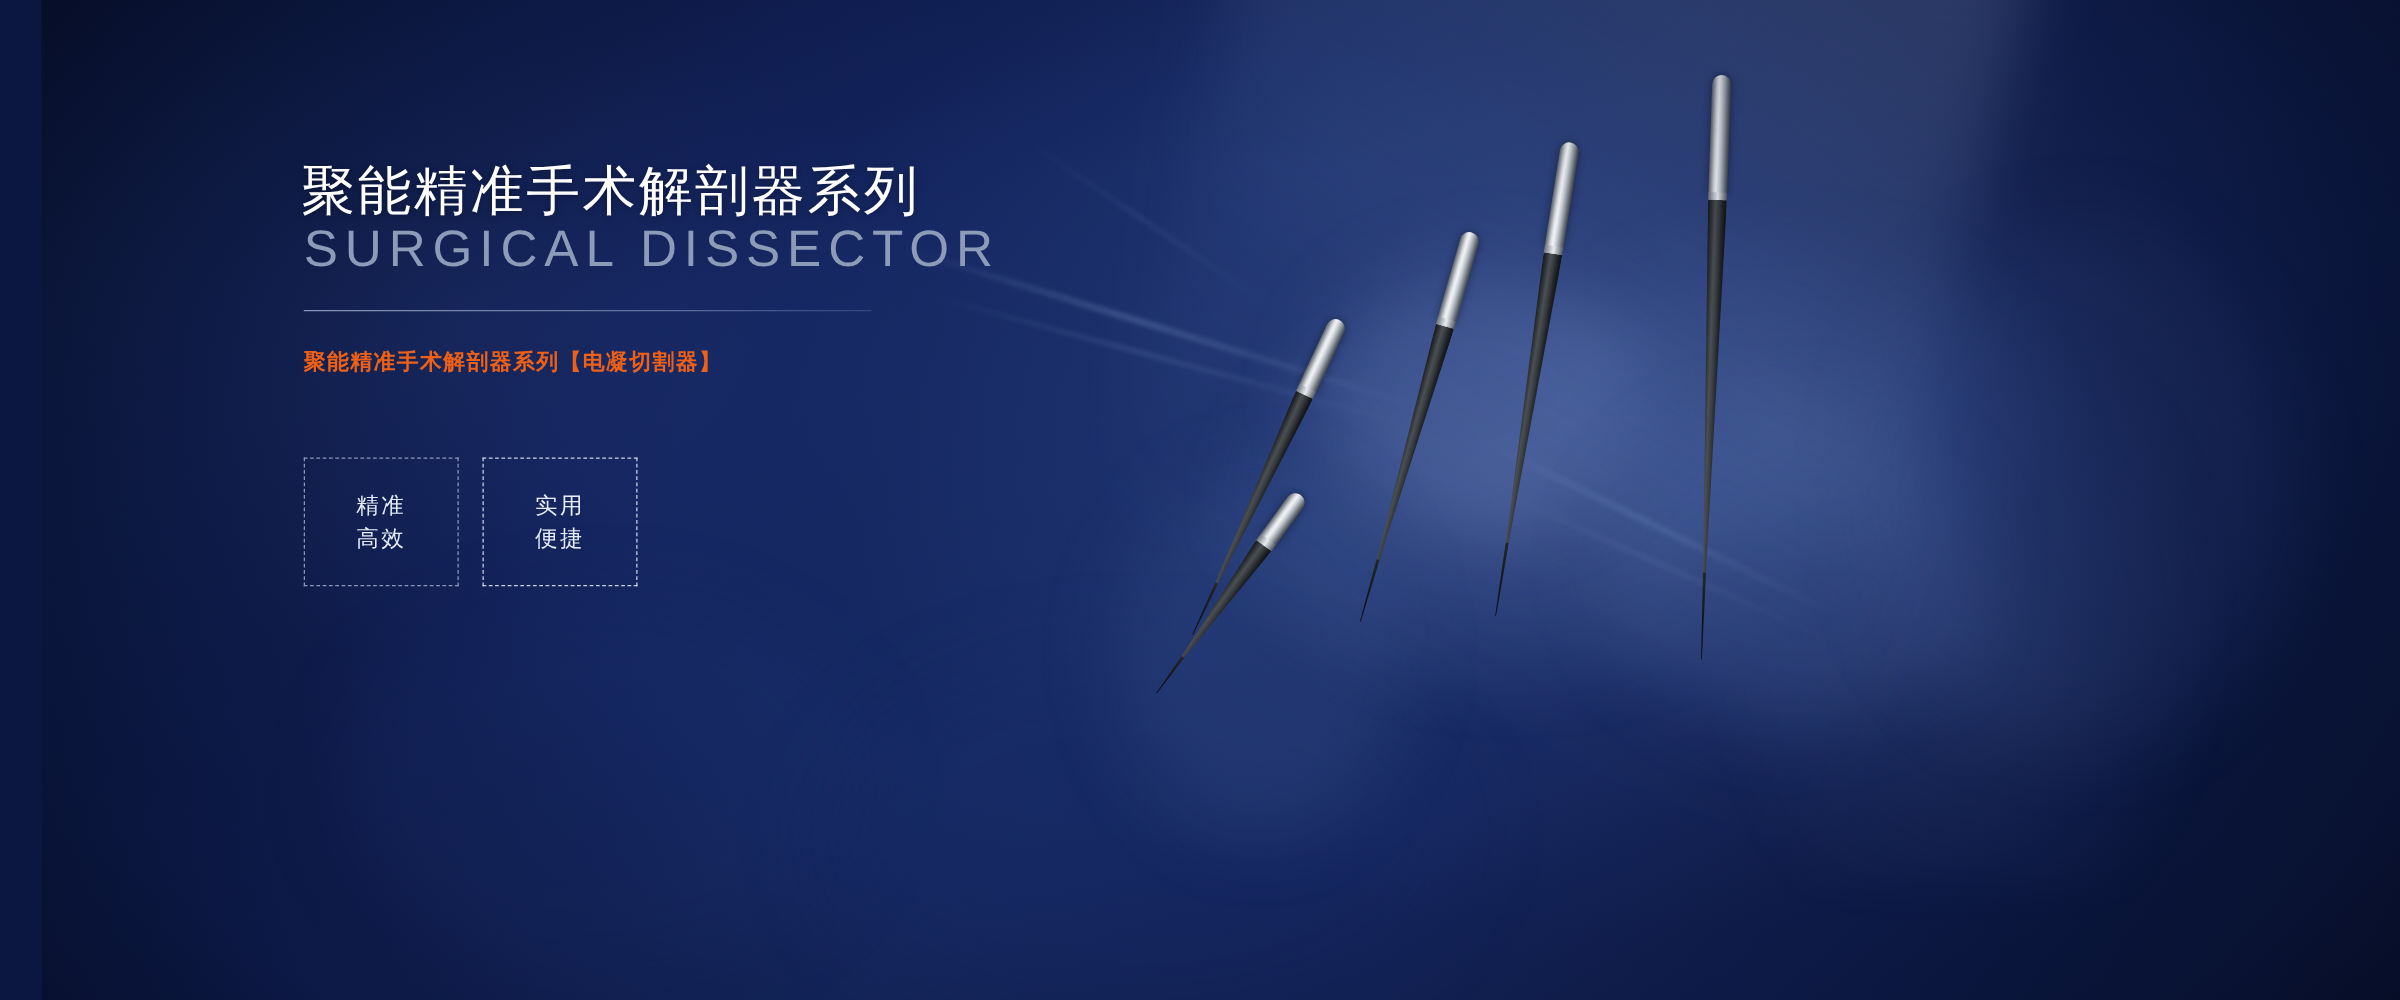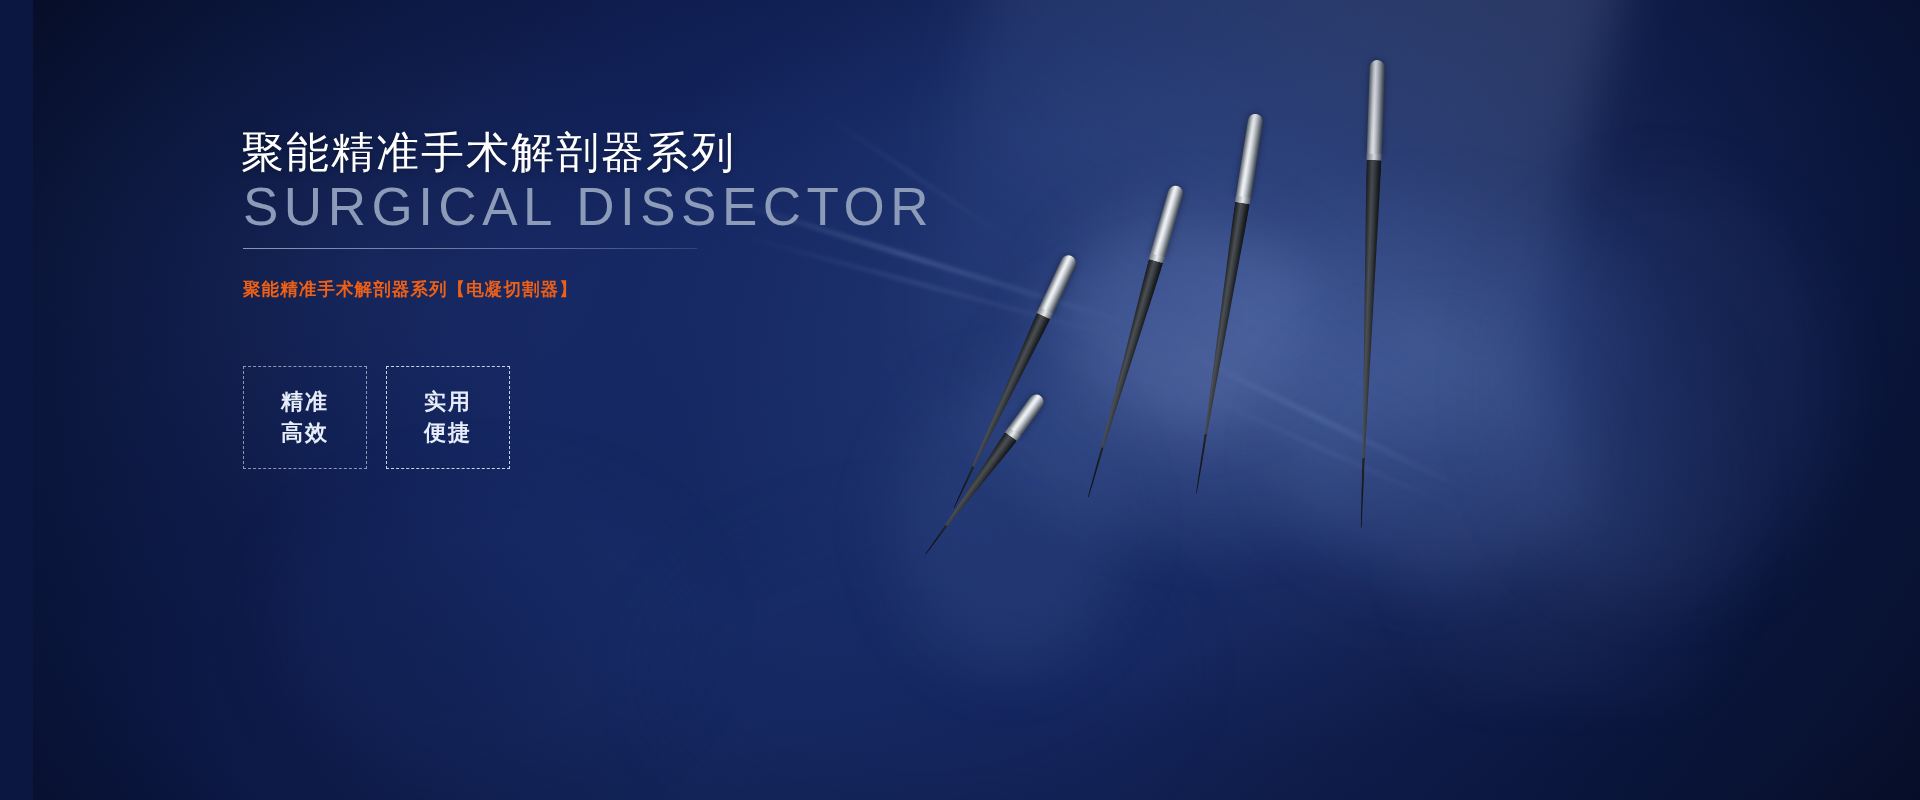--- a/index.html
+++ b/index.html
@@ -89,21 +89,21 @@
     letter-spacing: 2px;
     color: #ffffff;
     font-weight: 400;
     white-space: nowrap;
     text-shadow: 0 1px 6px rgba(0,0,0,0.35);
   }
 
   .title-en {
     position: absolute;
     left: 2px; top: 176px;
-    font-size: 53px;
+    font-size: 41px;
     letter-spacing: 5.5px;
     color: #8c9bb8;
     font-weight: 300;
     white-space: nowrap;
   }
 
   .divider {
     position: absolute;
     left: 2px; top: 248px;
     width: 454px; height: 1px;
@@ -134,25 +134,25 @@
     border: 1px dashed rgba(214,224,242,0.62);
     display: flex;
     flex-direction: column;
     align-items: center;
     justify-content: center;
     gap: 9px;
   }
   .feature-box.alt { border-color: rgba(235,242,255,0.85); }
 
   .feature-line {
-    font-size: 22px;
+    font-size: 18px;
     color: #e6ecf8;
     letter-spacing: 2px;
     line-height: 1;
-    font-weight: 700;
+    font-weight: 400;
   }
 
   
   .instruments { position: absolute; inset: 0; pointer-events: none; }
 
   .tool {
     position: absolute;
     transform-origin: 50% 0%;
   }
   .tool .handle {

